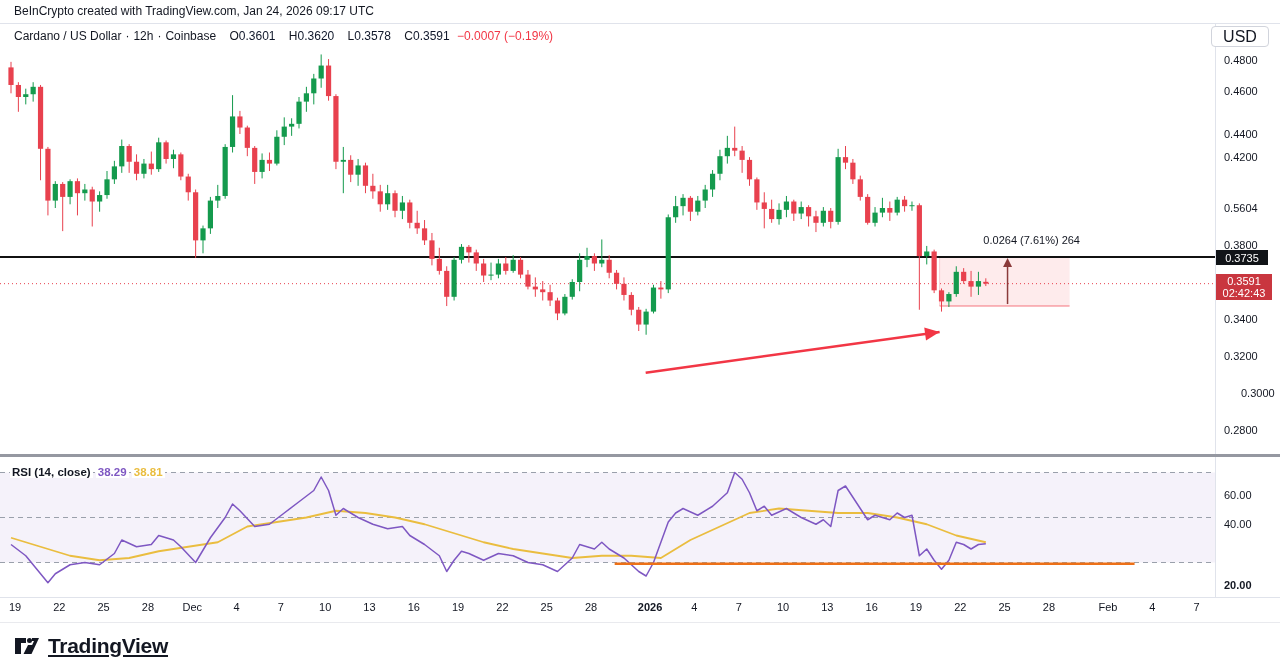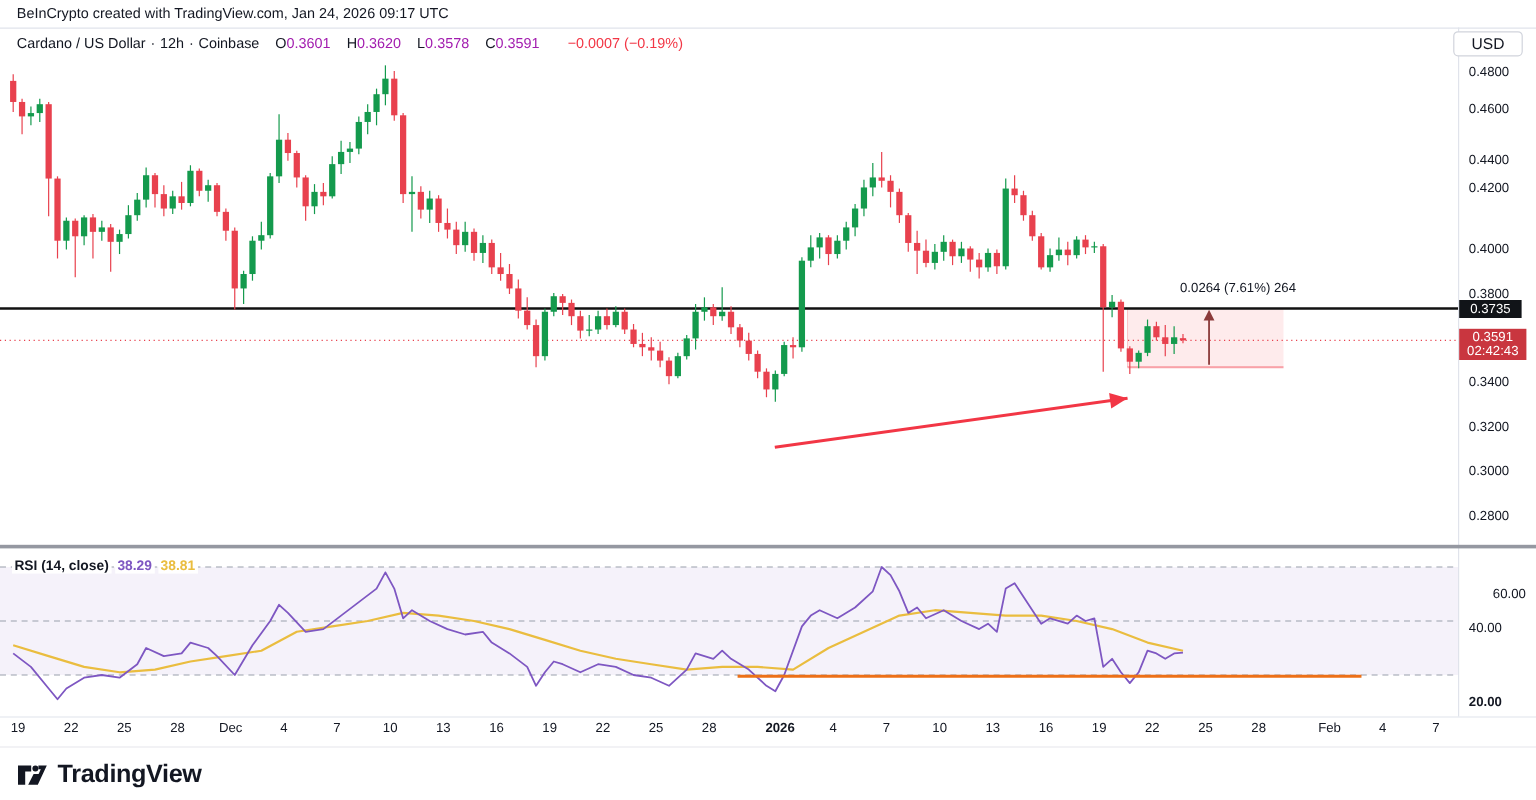--- a/index.html
+++ b/index.html
@@ -8,26 +8,26 @@
     background:#ffffff;
     font-family:"Liberation Sans", sans-serif;
     color:#131722;
   }
   .abs{position:absolute;}
   #attribution{left:14px;top:4px;font-size:12px;color:#131722;z-index:3;}
   #legend{left:14px;top:29px;font-size:12px;z-index:3;white-space:nowrap;}
   #legend .sep{color:#131722;margin:0 4px;}
   #legend .ohlc{margin-left:10px;}
   #legend .k{color:#131722;}
-  #legend .v{color:#a21caf;}
-  #legend .chg{color:#f23645;margin-left:20px;}
+  #legend .v{color:#0f172a;}
+  #legend .chg{color:#f23645;margin-left:4px;}
   #usd-button{
     left:1211px;top:26px;width:58px;height:21px;z-index:3;
     border:1px solid #d1d4dc;border-radius:4px;box-sizing:border-box;
-    font-size:13px;display:flex;align-items:center;justify-content:center;
+    font-size:16px;display:flex;align-items:center;justify-content:center;
     background:#fff;cursor:pointer;
   }
   #chart-svg{left:0;top:0;z-index:1;}
   .tick{position:absolute;font-size:11px;color:#131722;}
   #price-axis{left:1215px;top:23px;width:65px;height:574px;z-index:2;}
   #price-axis .tick{left:9px;transform:translateY(-50%);}
   #black-price-label{
     left:1216px;top:250px;width:52px;height:15px;background:#111418;color:#fff;
     font-size:11px;display:flex;align-items:center;justify-content:center;z-index:4;
   }
@@ -43,21 +43,21 @@
   #rsi-legend .rsi-val{color:#7e57c2;}
   #rsi-legend .ma-val{color:#eabd3f;}
   #time-axis{left:0;top:597px;width:1215px;height:23px;z-index:2;}
   #time-axis .tick{top:4px;transform:translateX(-50%);}
   #time-axis .tick.bold{font-weight:bold;}
   #footer{
     left:0;top:622px;width:1280px;height:45px;background:#fff;z-index:3;
     display:flex;align-items:center;border-top:1px solid #e9eaee;
   }
   #footer .logo-wrap{margin-left:14px;display:flex;align-items:center;gap:8px;}
-  #brand-text{font-size:21px;font-weight:bold;color:#131722;letter-spacing:-0.3px;}
+  #brand-text{font-size:21px;font-weight:bold;color:#131722;letter-spacing:-0.3px;text-decoration:underline;}
 </style>
 </head>
 <body>
 
 <div class="abs" id="attribution">BeInCrypto created with TradingView.com, Jan 24, 2026 09:17 UTC</div>
 
 <div class="abs" id="legend">
   <span>Cardano / US Dollar</span><span class="sep">·</span><span>12h</span><span class="sep">·</span><span>Coinbase</span>
   <span class="ohlc"><span class="k">O</span><span class="v">0.3601</span></span>
   <span class="ohlc"><span class="k">H</span><span class="v">0.3620</span></span>
@@ -355,27 +355,27 @@
     <polyline points="11,537.75 40.54,546.75 70.08,555.75 99.62,560.25 129.16,558 158.7,551.25 188.24,546.75 217.78,542.25 247.32,526.5 276.86,522 306.4,517.5 335.94,510.75 365.48,513 395.02,517.5 424.56,524.25 454.09999999999997,533.25 483.64,542.25 513.1800000000001,549 542.72,553.5 572.26,558 601.8,555.75 631.34,555.75 660.88,558 690.42,540 719.96,526.5 749.5,513 779.04,508.5 808.5799999999999,510.75 838.12,513 867.66,513 897.1999999999999,517.5 926.74,524.25 956.28,535.5 985.8199999999999,542.25" fill="none" stroke="#eabd3f" stroke-width="1.8" stroke-linejoin="round"></polyline>
     <polyline points="11,544.5 25.77,555.75 40.54,573.75 47.925,582.75 55.31,573.75 70.08,564.75 84.85,562.5 99.62,564.75 114.39,553.5 121.77499999999999,540 136.54500000000002,546.75 151.315,544.5 158.7,535.5 173.47,540 180.855,546.75 195.625,562.5 210.39499999999998,537.75 225.165,517.5 232.54999999999998,504 239.935,510.75 254.70499999999998,526.5 269.47499999999997,524.25 284.245,513 299.015,501.75 313.78499999999997,490.5 321.17,477 328.555,490.5 335.94,515.25 343.325,508.5 358.09499999999997,517.5 372.865,524.25 387.635,528.75 402.405,526.5 409.78999999999996,535.5 424.56,544.5 439.33,555.75 446.715,571.5 454.09999999999997,560.25 461.485,551.25 468.87,553.5 483.64,560.25 498.40999999999997,553.5 513.1800000000001,555.75 527.9499999999999,562.5 542.72,564.75 557.49,571.5 572.26,558 579.645,544.5 594.415,549 601.8,542.25 609.185,549 623.9549999999999,558 638.725,571.5 646.11,576 653.495,562.5 668.265,522 675.65,513 683.035,508.5 697.805,515.25 712.5749999999999,506.25 727.345,492.75 734.73,472.5 742.115,479.25 749.5,492.75 756.885,510.75 764.27,506.25 771.655,515.25 786.425,508.5 801.1949999999999,517.5 815.965,524.25 823.35,519.75 830.735,526.5 838.12,490.5 845.505,486 852.89,497.25 860.275,508.5 867.66,519.75 875.045,515.25 889.8149999999999,519.75 897.1999999999999,513 904.5849999999999,517.5 911.97,515.25 919.355,555.75 926.74,549 934.125,560.25 941.51,569.25 948.895,560.25 956.28,542.25 963.665,544.5 971.05,549 978.435,544.5 985.8199999999999,543.825" fill="none" stroke="#7e57c2" stroke-width="1.5" stroke-linejoin="round"></polyline>
     <line x1="614.662" y1="563.625" x2="1134.566" y2="563.625" stroke="#ed7017" stroke-width="2.5"></line>
   </svg>
 
 <div class="abs" id="price-axis">
     <div class="tick" style="top: 37px;">0.4800</div>
     <div class="tick" style="top: 68px;">0.4600</div>
     <div class="tick" style="top: 111px;">0.4400</div>
     <div class="tick" style="top: 134px;">0.4200</div>
-    <div class="tick" style="top: 185px;">0.4000</div>
+    <div class="tick" style="top: 185px;">0.5604</div>
     <div class="tick" style="top: 222px;">0.3800</div>
     <div class="tick" style="top: 296px;">0.3400</div>
     <div class="tick" style="top: 333px;">0.3200</div>
-    <div class="tick" style="top: 370px;">0.3000</div>
+    <div class="tick" style="top: 370px; margin-left: 17px;">0.3000</div>
     <div class="tick" style="top: 407px;">0.2800</div>
-    <div class="tick" style="top: 472px; margin-left: 20px;">60.00</div>
+    <div class="tick" style="top: 472px;">60.00</div>
     <div class="tick" style="top: 501px;">40.00</div>
     <div class="tick" style="top: 562px; font-weight: bold;">20.00</div>
   </div>
 
 <div class="abs" id="black-price-label">0.3735</div>
 
 <div class="abs" id="last-price-label">
   <div>0.3591</div>
   <div>02:42:43</div>
 </div>

